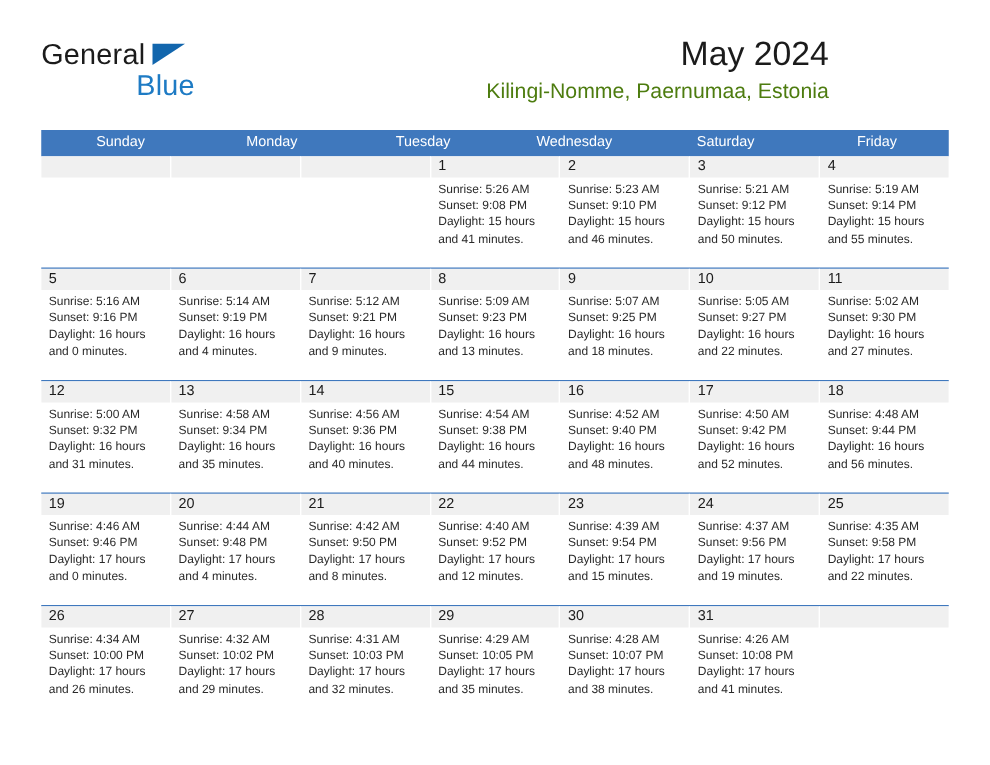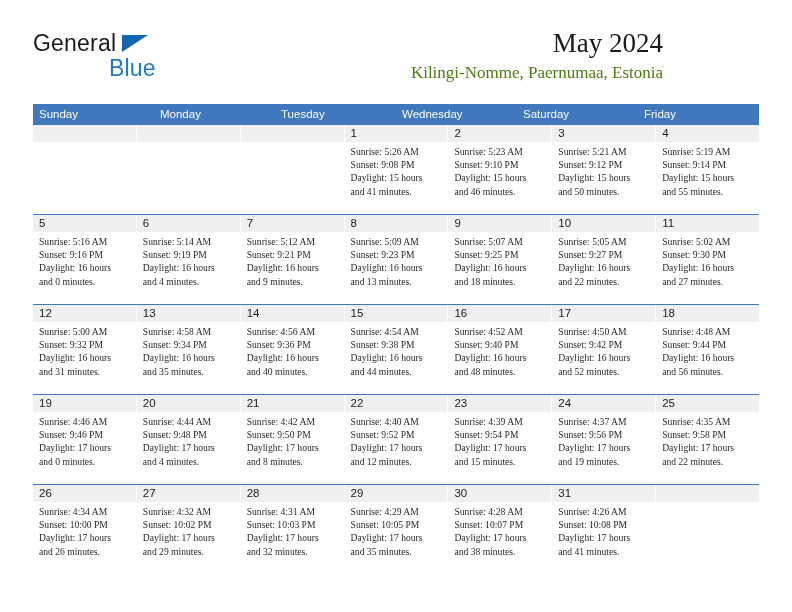--- a/index.html
+++ b/index.html
@@ -61,21 +61,20 @@
     font-size: 23px;
     color: #1e7bc4;
     letter-spacing: 0.2px;
   }
 
   .title-block {
     position: absolute;
     right: 0;
     top: -4px;
     text-align: right;
-    font-family: Liberation Serif, serif;
   }
   .cal-title {
     font-size: 27px;
     color: #1b1b1b;
     line-height: 34px;
     white-space: nowrap;
   }
   .cal-subtitle {
     margin-top: 4px;
     font-size: 17px;
@@ -98,20 +97,21 @@
   }
   .dow-cell {
     flex: 1 1 0;
     color: #ffffff;
     font-size: 11.5px;
     line-height: 21px;
     padding-left: 6px;
     box-sizing: border-box;
     white-space: nowrap;
     overflow: hidden;
+    text-align: center;
   }
 
   .week {
     position: relative;
     border-top: 1px solid #3f78bd;
   }
   .week:first-of-type {
     border-top: none;
   }
   .week-inner {
@@ -136,21 +136,20 @@
     line-height: 17px;
     padding-left: 6px;
     box-sizing: border-box;
     white-space: nowrap;
   }
   .day-info {
     padding: 3px 5px 0 6px;
     font-size: 9.6px;
     line-height: 13.2px;
     color: #2a2a2a;
-    font-family: Liberation Serif, serif;
   }
   .day-info div {
     white-space: nowrap;
   }
 </style>
 </head>
 <body>
 
 <div class="page">
 

